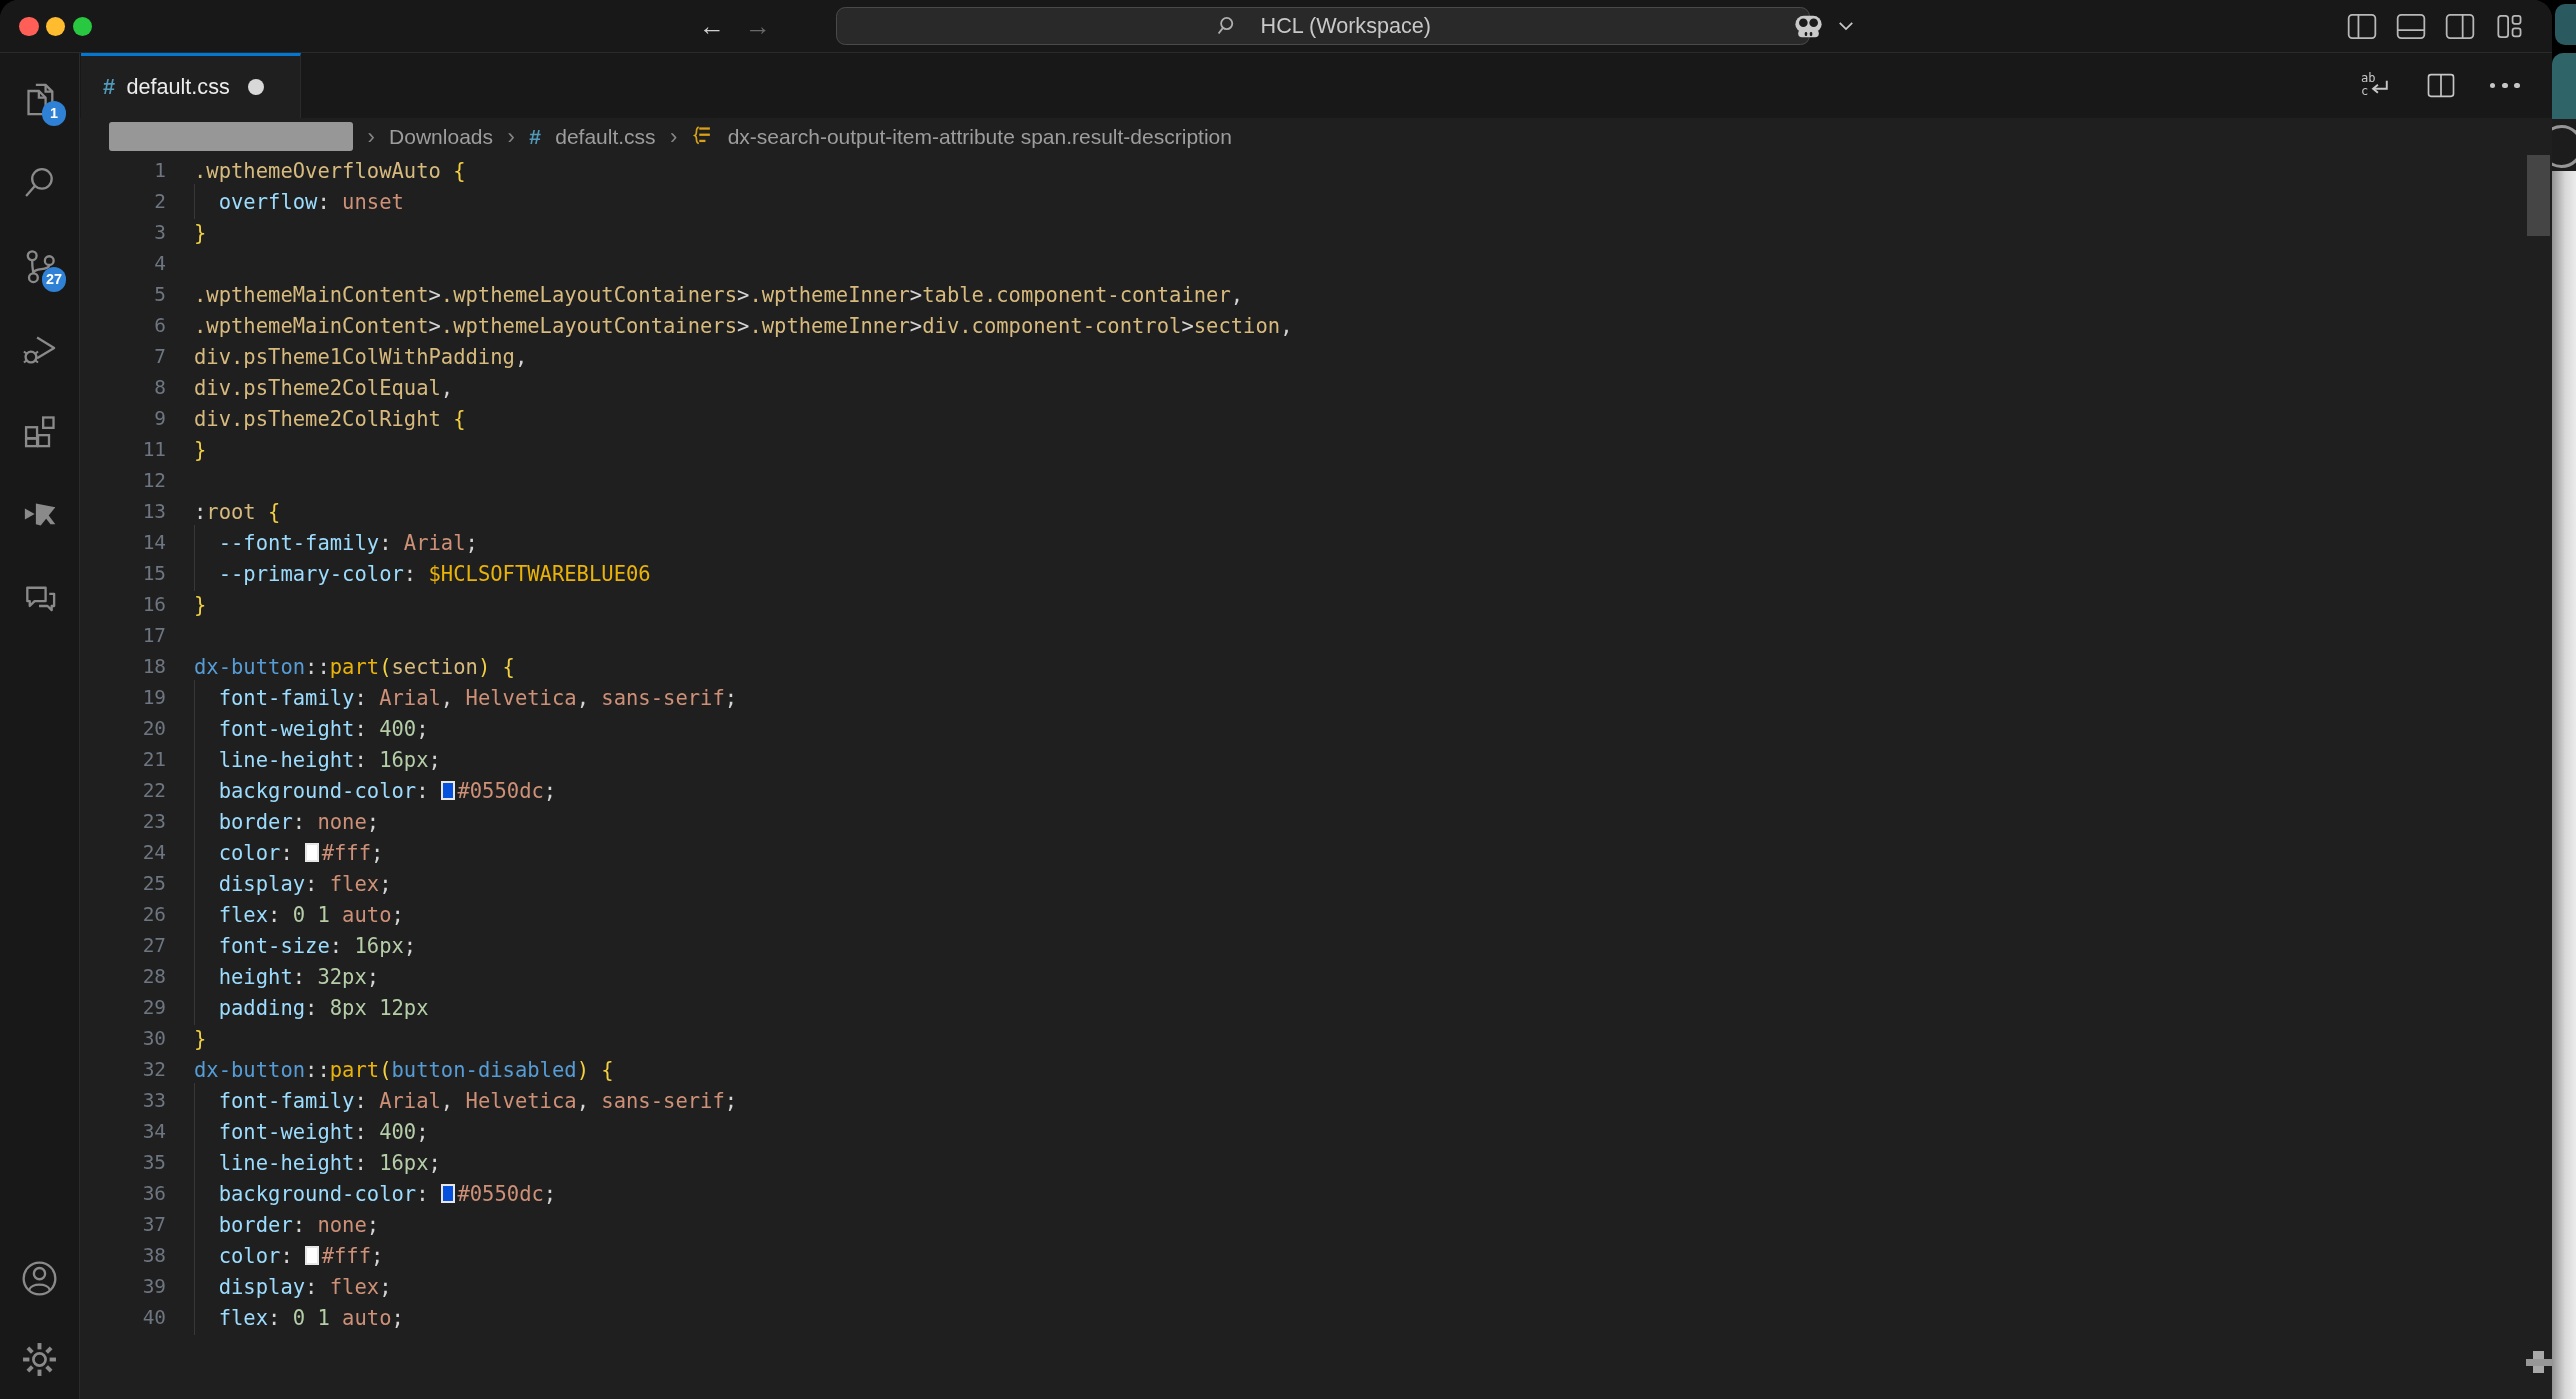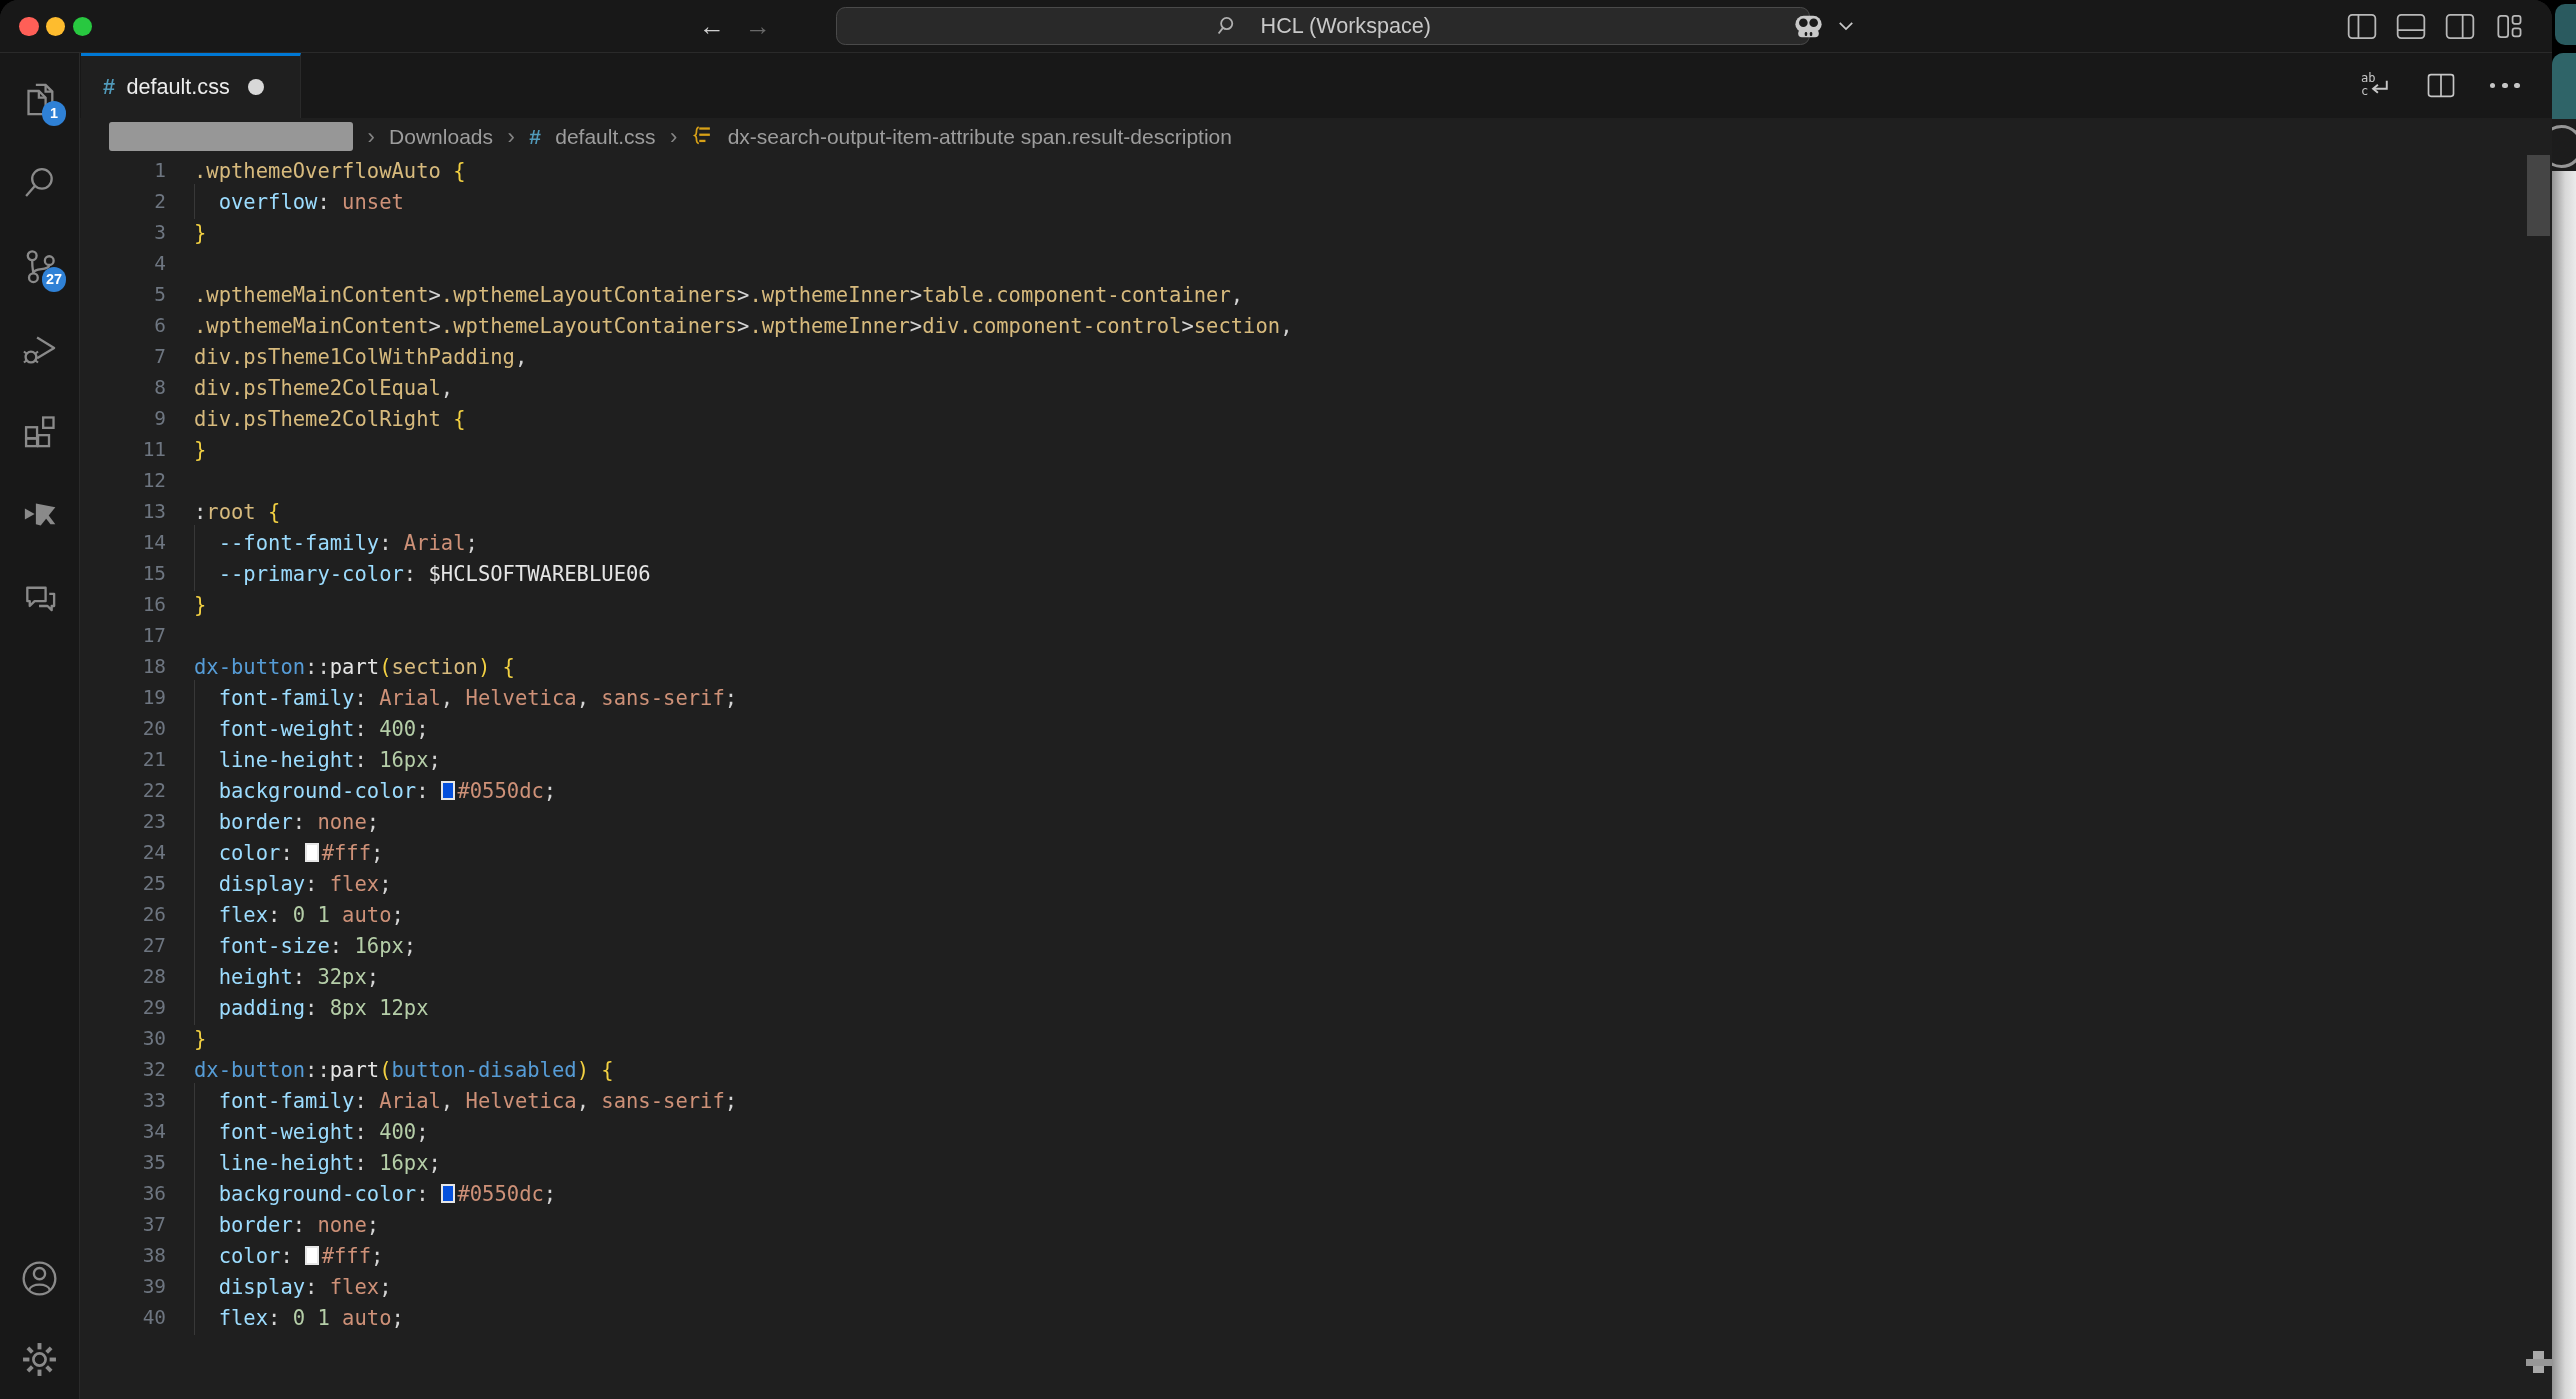--- a/index.html
+++ b/index.html
@@ -54,21 +54,21 @@
 
   
   .editor{flex:1;position:relative;background:#1f1f1f;overflow:hidden;font-family:"DejaVu Sans Mono",monospace;font-size:20.5px;}
   #code{position:absolute;left:0;top:0;right:0;}
   .line{display:flex;height:31px;align-items:center;}
   .ln{width:86px;flex:none;text-align:right;color:#6e7681;font-size:19.4px;}
   .tx{white-space:pre;position:relative;margin-left:28px;}
   .tx.g::before{content:'';position:absolute;left:0;top:-5.7px;bottom:-5.7px;width:1.4px;background:#383838;}
   .tk-sel{color:#d7ba7d;} .tk-brace{color:#f2d042;} .tk-prop{color:#9cdcfe;text-align:center;}
   .tk-punc{color:#d4d4d4;} .tk-val{color:#ce9178;} .tk-num{color:#b5cea8;}
-  .tk-kw{color:#569cd6;} .tk-plain{color:#e5e5e5;}
+  .tk-kw{color:#569cd6;} .tk-plain{color:#eab308;}
   .swatch{display:inline-block;width:14.4px;height:19.4px;border:2.2px solid #e6e6e6;box-sizing:border-box;vertical-align:-2.9px;margin-right:2.2px;}
   .sb-thumb{position:absolute;top:0;right:2.2px;width:23px;height:81px;background:#454545;}
   .plus-cursor{position:absolute;right:0;bottom:26px;width:26px;height:21.6px;}
   .plus-cursor .pv{position:absolute;left:7.2px;top:0;width:10.8px;height:21.6px;background:#a8a8a8;}
   .plus-cursor .ph{position:absolute;left:0;top:7.2px;width:26px;height:7.2px;background:#979797;}
 
   svg{display:block;}
 </style>
 </head>
 <body>

